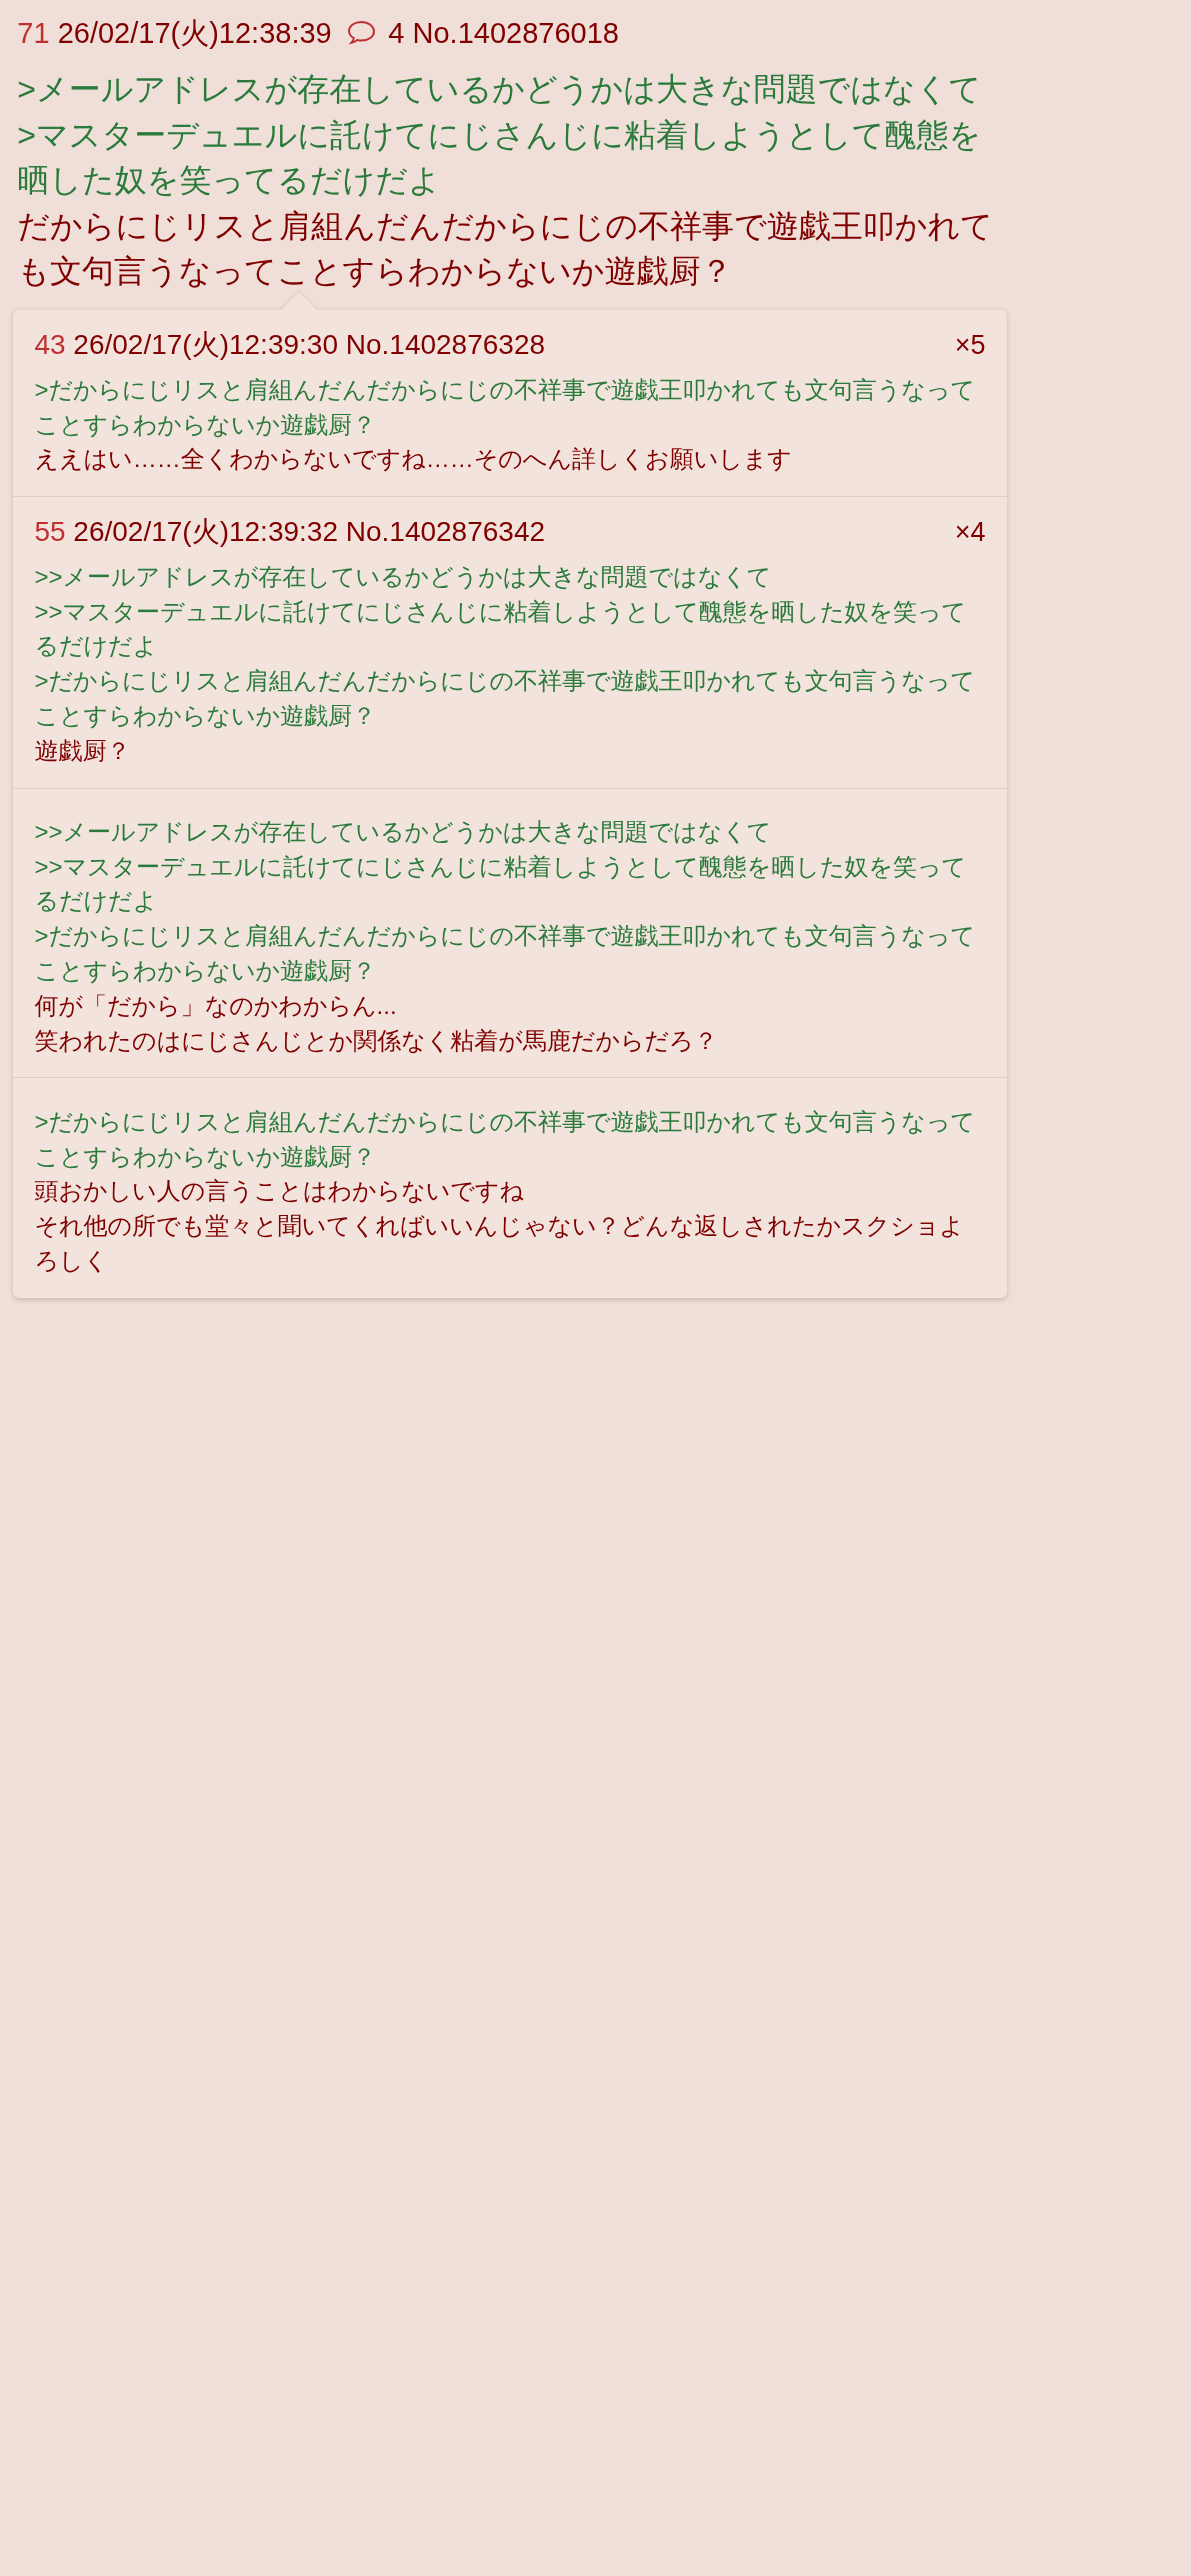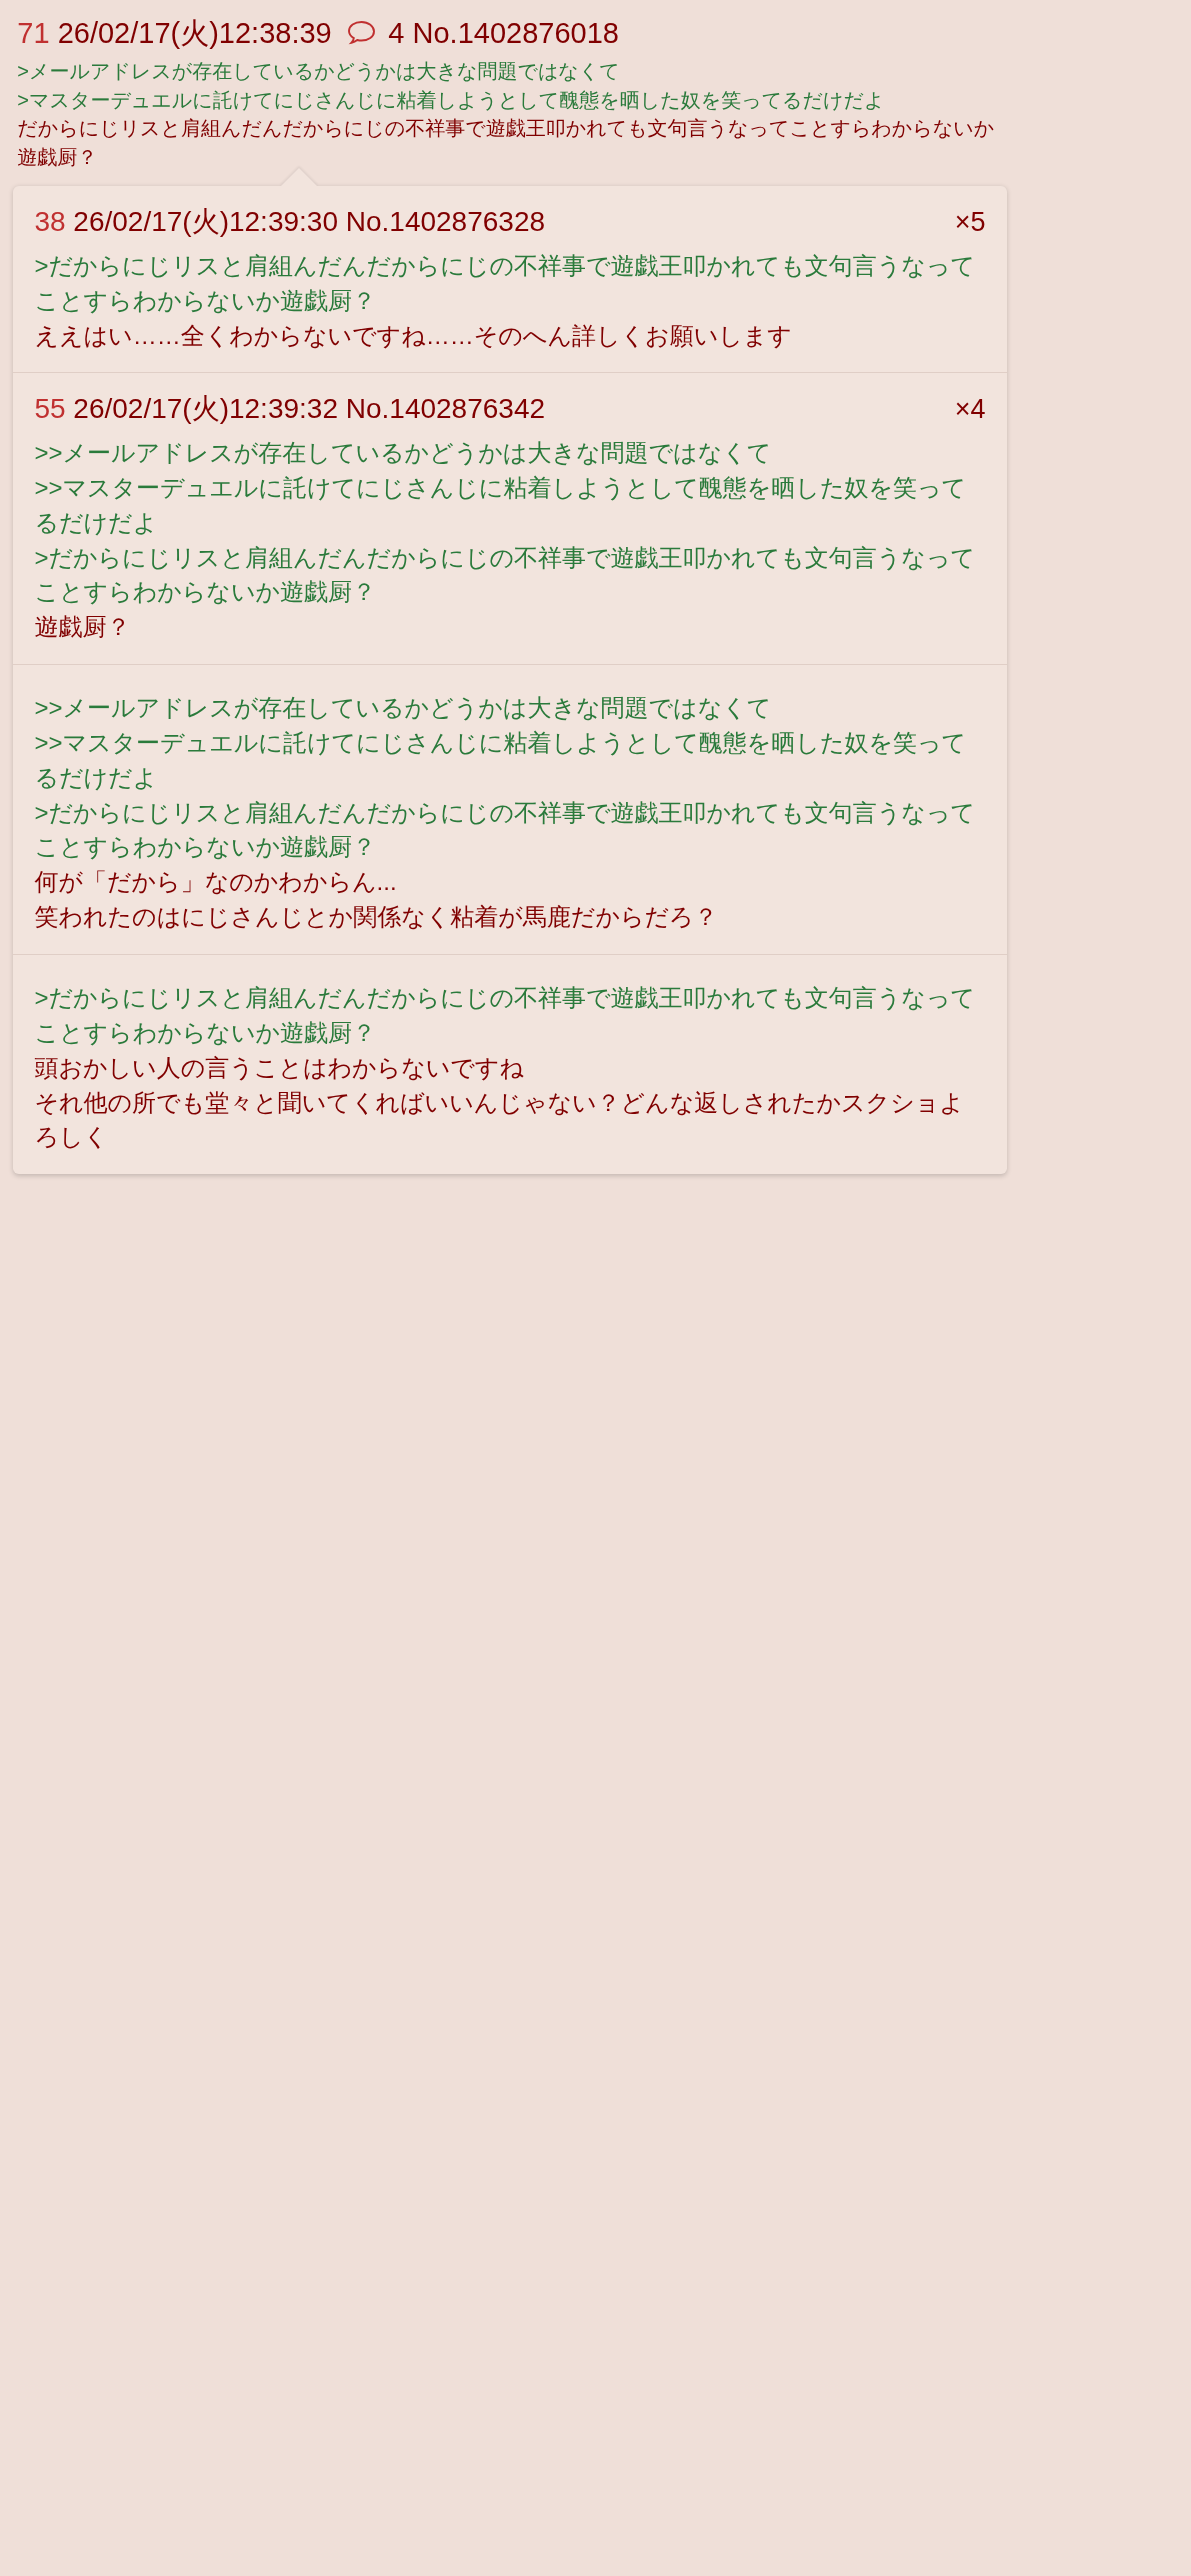--- a/index.html
+++ b/index.html
@@ -43,24 +43,24 @@
     vertical-align: -1.9px;
     margin: 0 3.8px 0 7.7px;
   }
   .reply-count {
     color: #800000;
   }
   .meta-id {
     color: #800000;
   }
   .post-body {
-    font-size: 20px;
+    font-size: 32px;
     line-height: 1.42;
     color: #800000;
-    margin-top: 1px;
+    margin-top: 11px;
     word-break: break-all;
   }
   .quote {
     color: #2a7a3b;
   }
   .normal {
     color: #800000;
   }
   .line {
     display: block;
@@ -144,21 +144,21 @@
     </div>
   </div>
 
   <div class="popup-wrap">
     <div class="popup-arrow"></div>
     <div class="popup">
 
       <div class="popup-post">
         <div class="popup-meta">
           <span class="left">
-            <span class="post-no">38</span>
+            <span class="post-no">43</span>
             <span class="meta-date">26/02/17(火)12:39:30</span>
             <span class="meta-id">No.1402876328</span>
           </span>
           <span class="xcount">×5</span>
         </div>
         <div class="popup-body">
           <span class="line quote">&gt;だからにじリスと肩組んだんだからにじの不祥事で遊戯王叩かれても文句言うなってことすらわからないか遊戯厨？</span>
           <span class="line normal">ええはい……全くわからないですね……そのへん詳しくお願いします</span>
         </div>
       </div>

